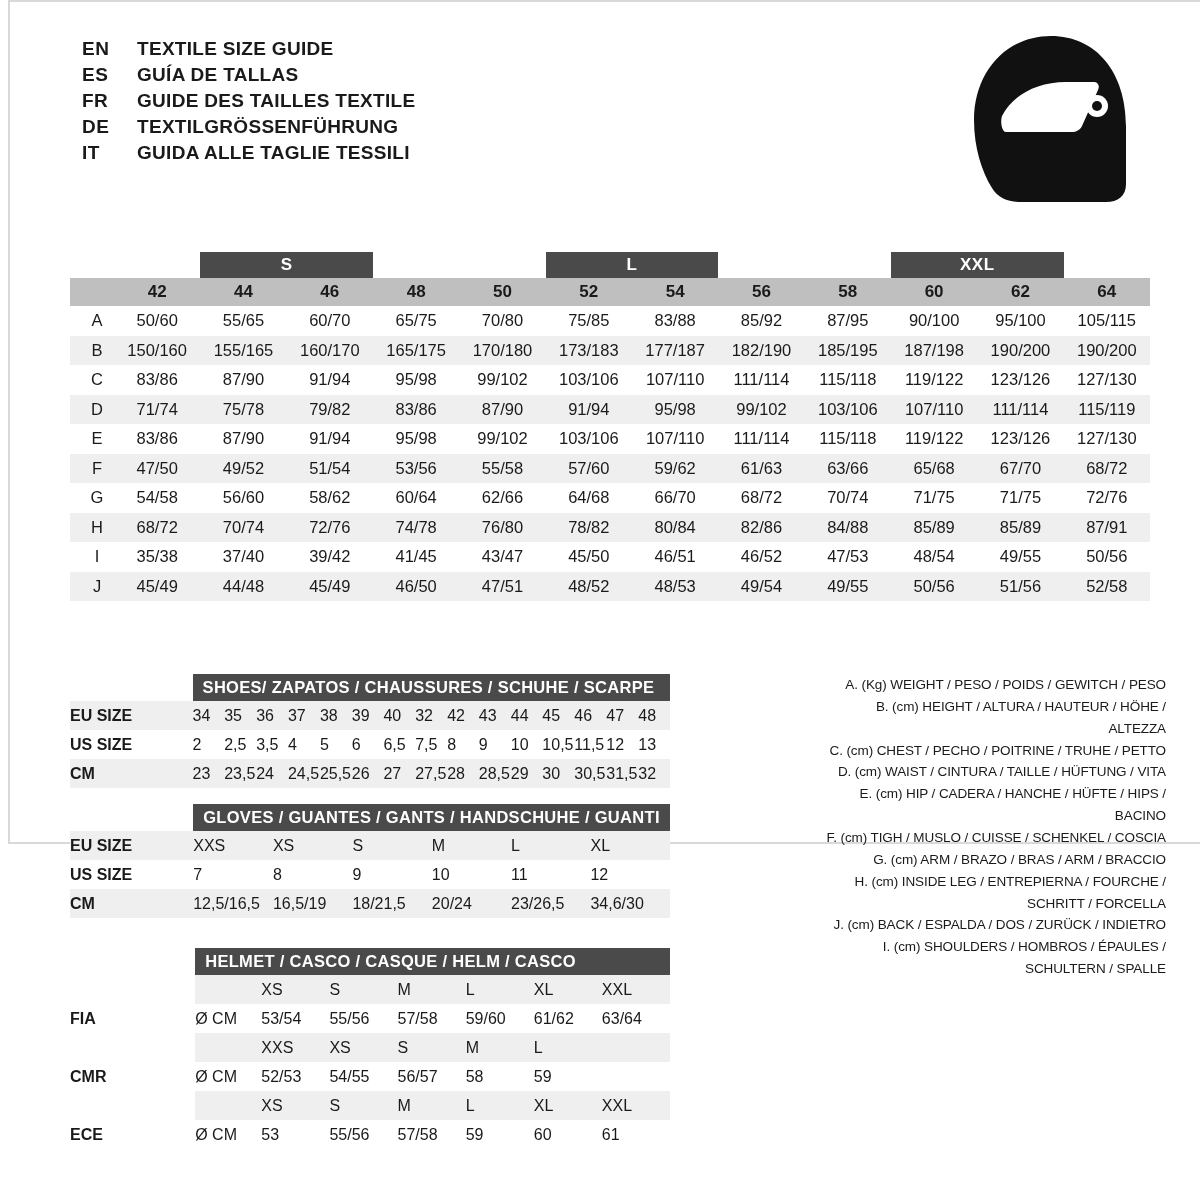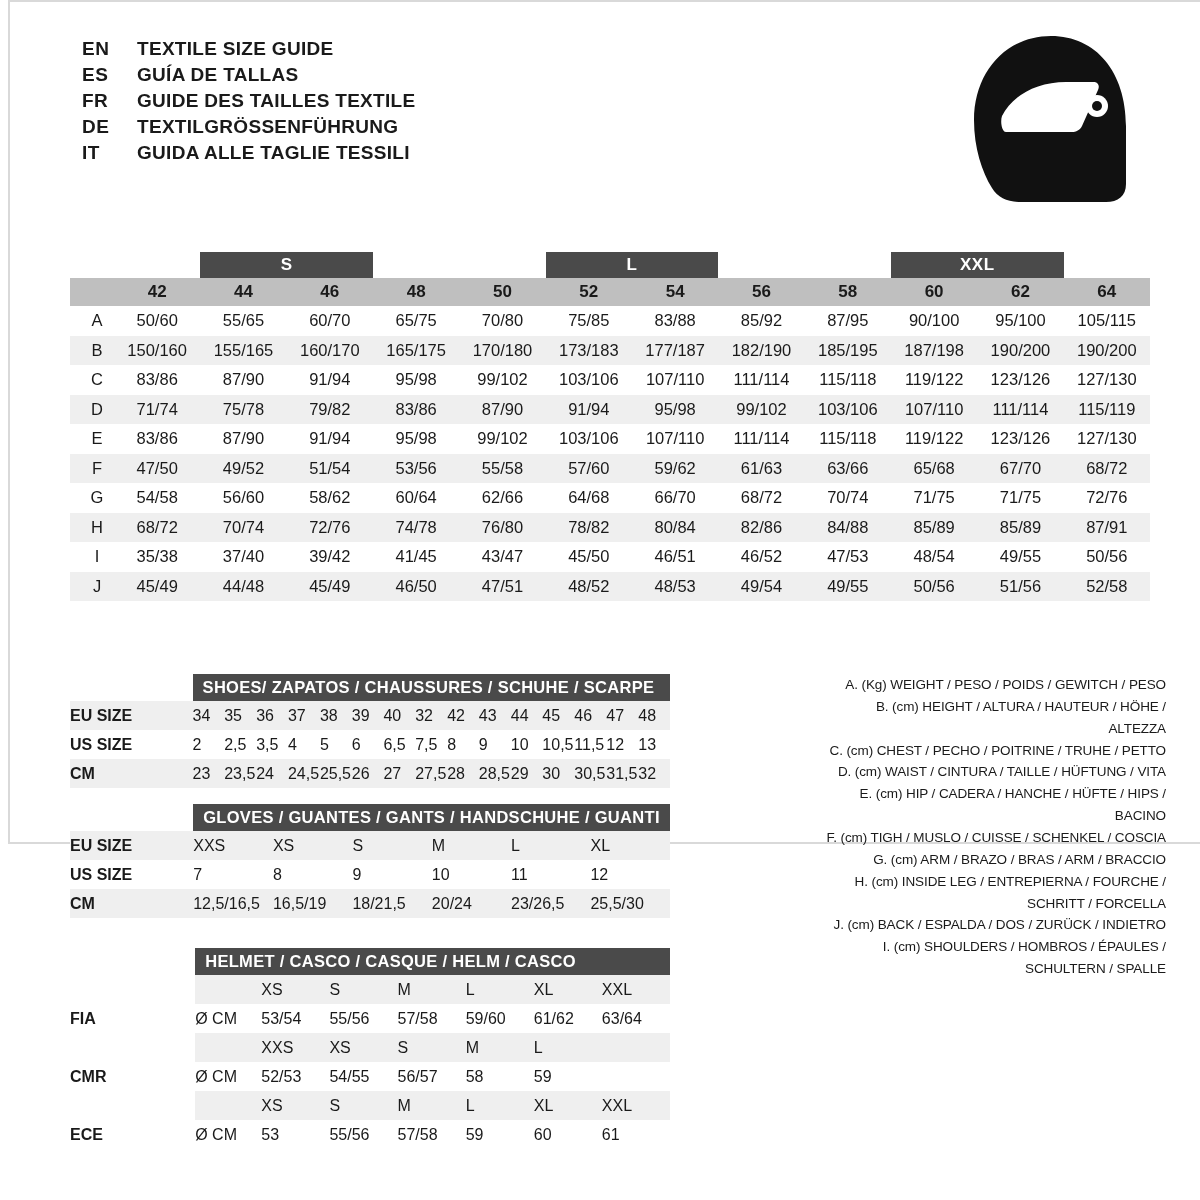--- a/index.html
+++ b/index.html
@@ -380,21 +380,21 @@
             <td class="cell" style="width: 80px;">11</td>
             <td class="cell" style="width: 80px;">12</td>
           </tr>
           <tr class="shade">
             <td class="rlabel">CM</td>
             <td class="cell" style="width: 80px;">12,5/16,5</td>
             <td class="cell" style="width: 80px;">16,5/19</td>
             <td class="cell" style="width: 80px;">18/21,5</td>
             <td class="cell" style="width: 80px;">20/24</td>
             <td class="cell" style="width: 80px;">23/26,5</td>
-            <td class="cell" style="width: 80px;">25,5/30</td>
+            <td class="cell" style="width: 80px;">34,6/30</td>
           </tr>
         </tbody>
       </table>
   </div>
 
   <div class="sub" style="left:60px;top:946px;">
     <table>
         <tbody id="helmet-tbody">
           <tr class="bar">
             <td style="width: 115px; background: rgb(255, 255, 255);"></td>

